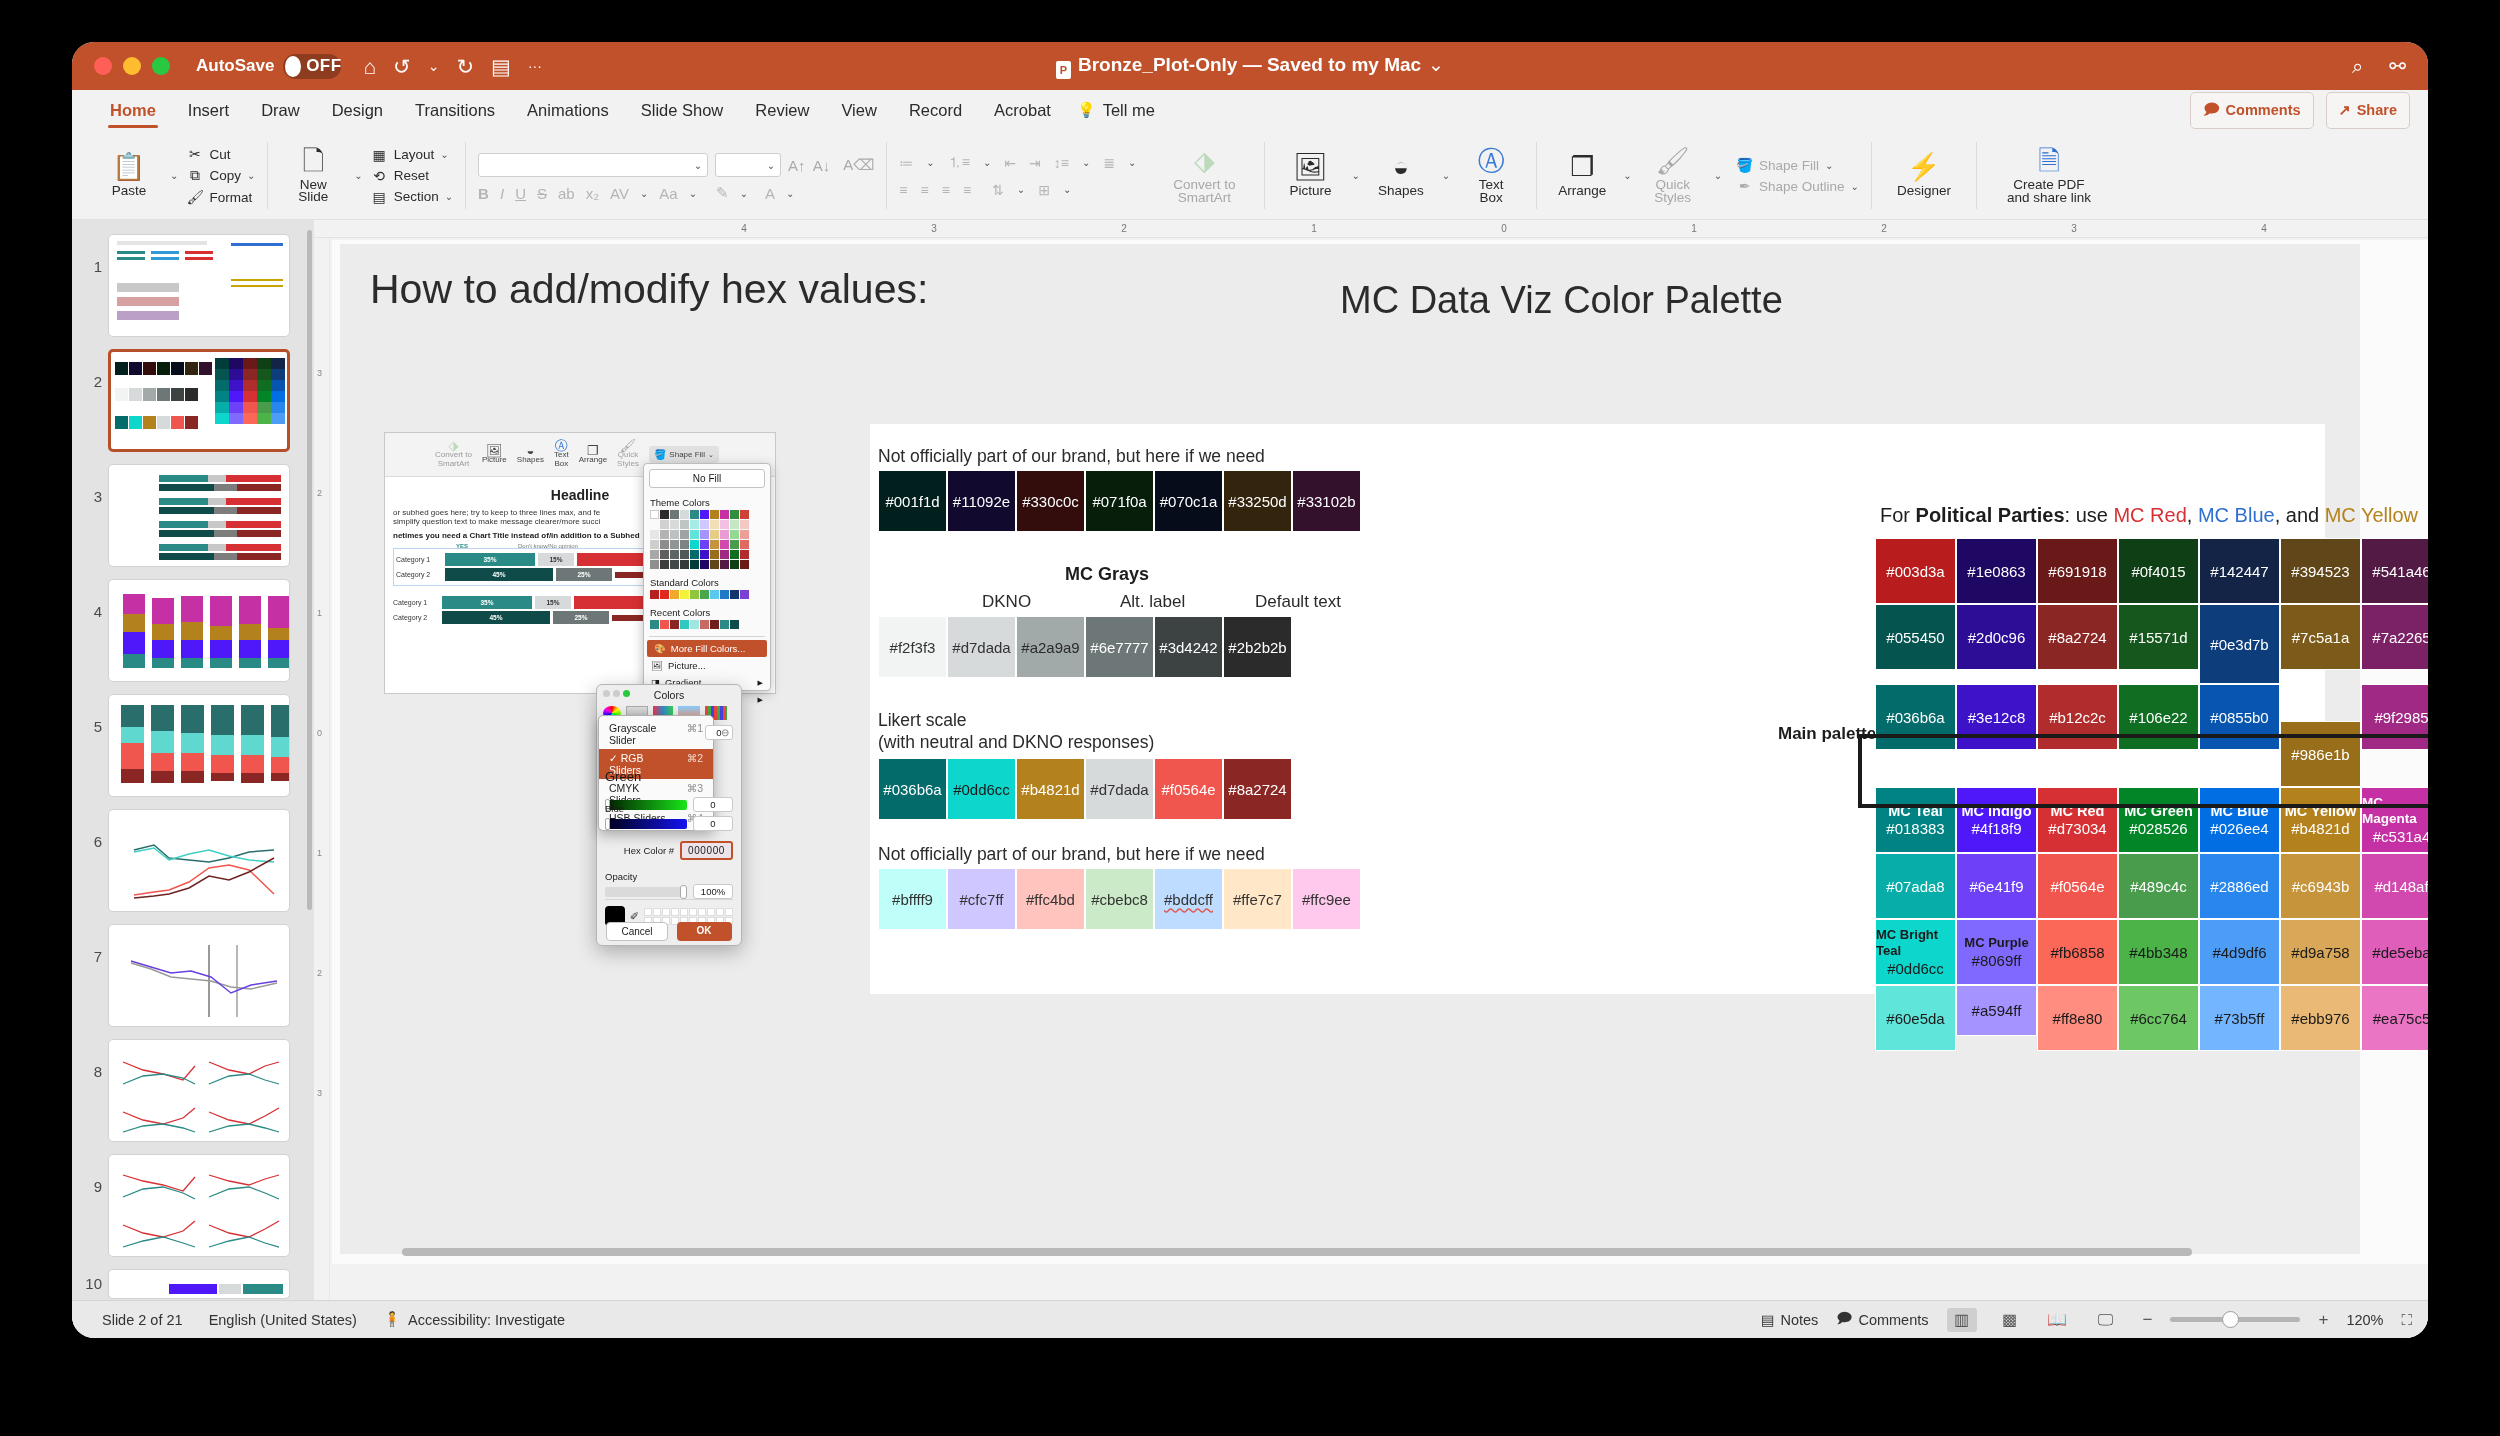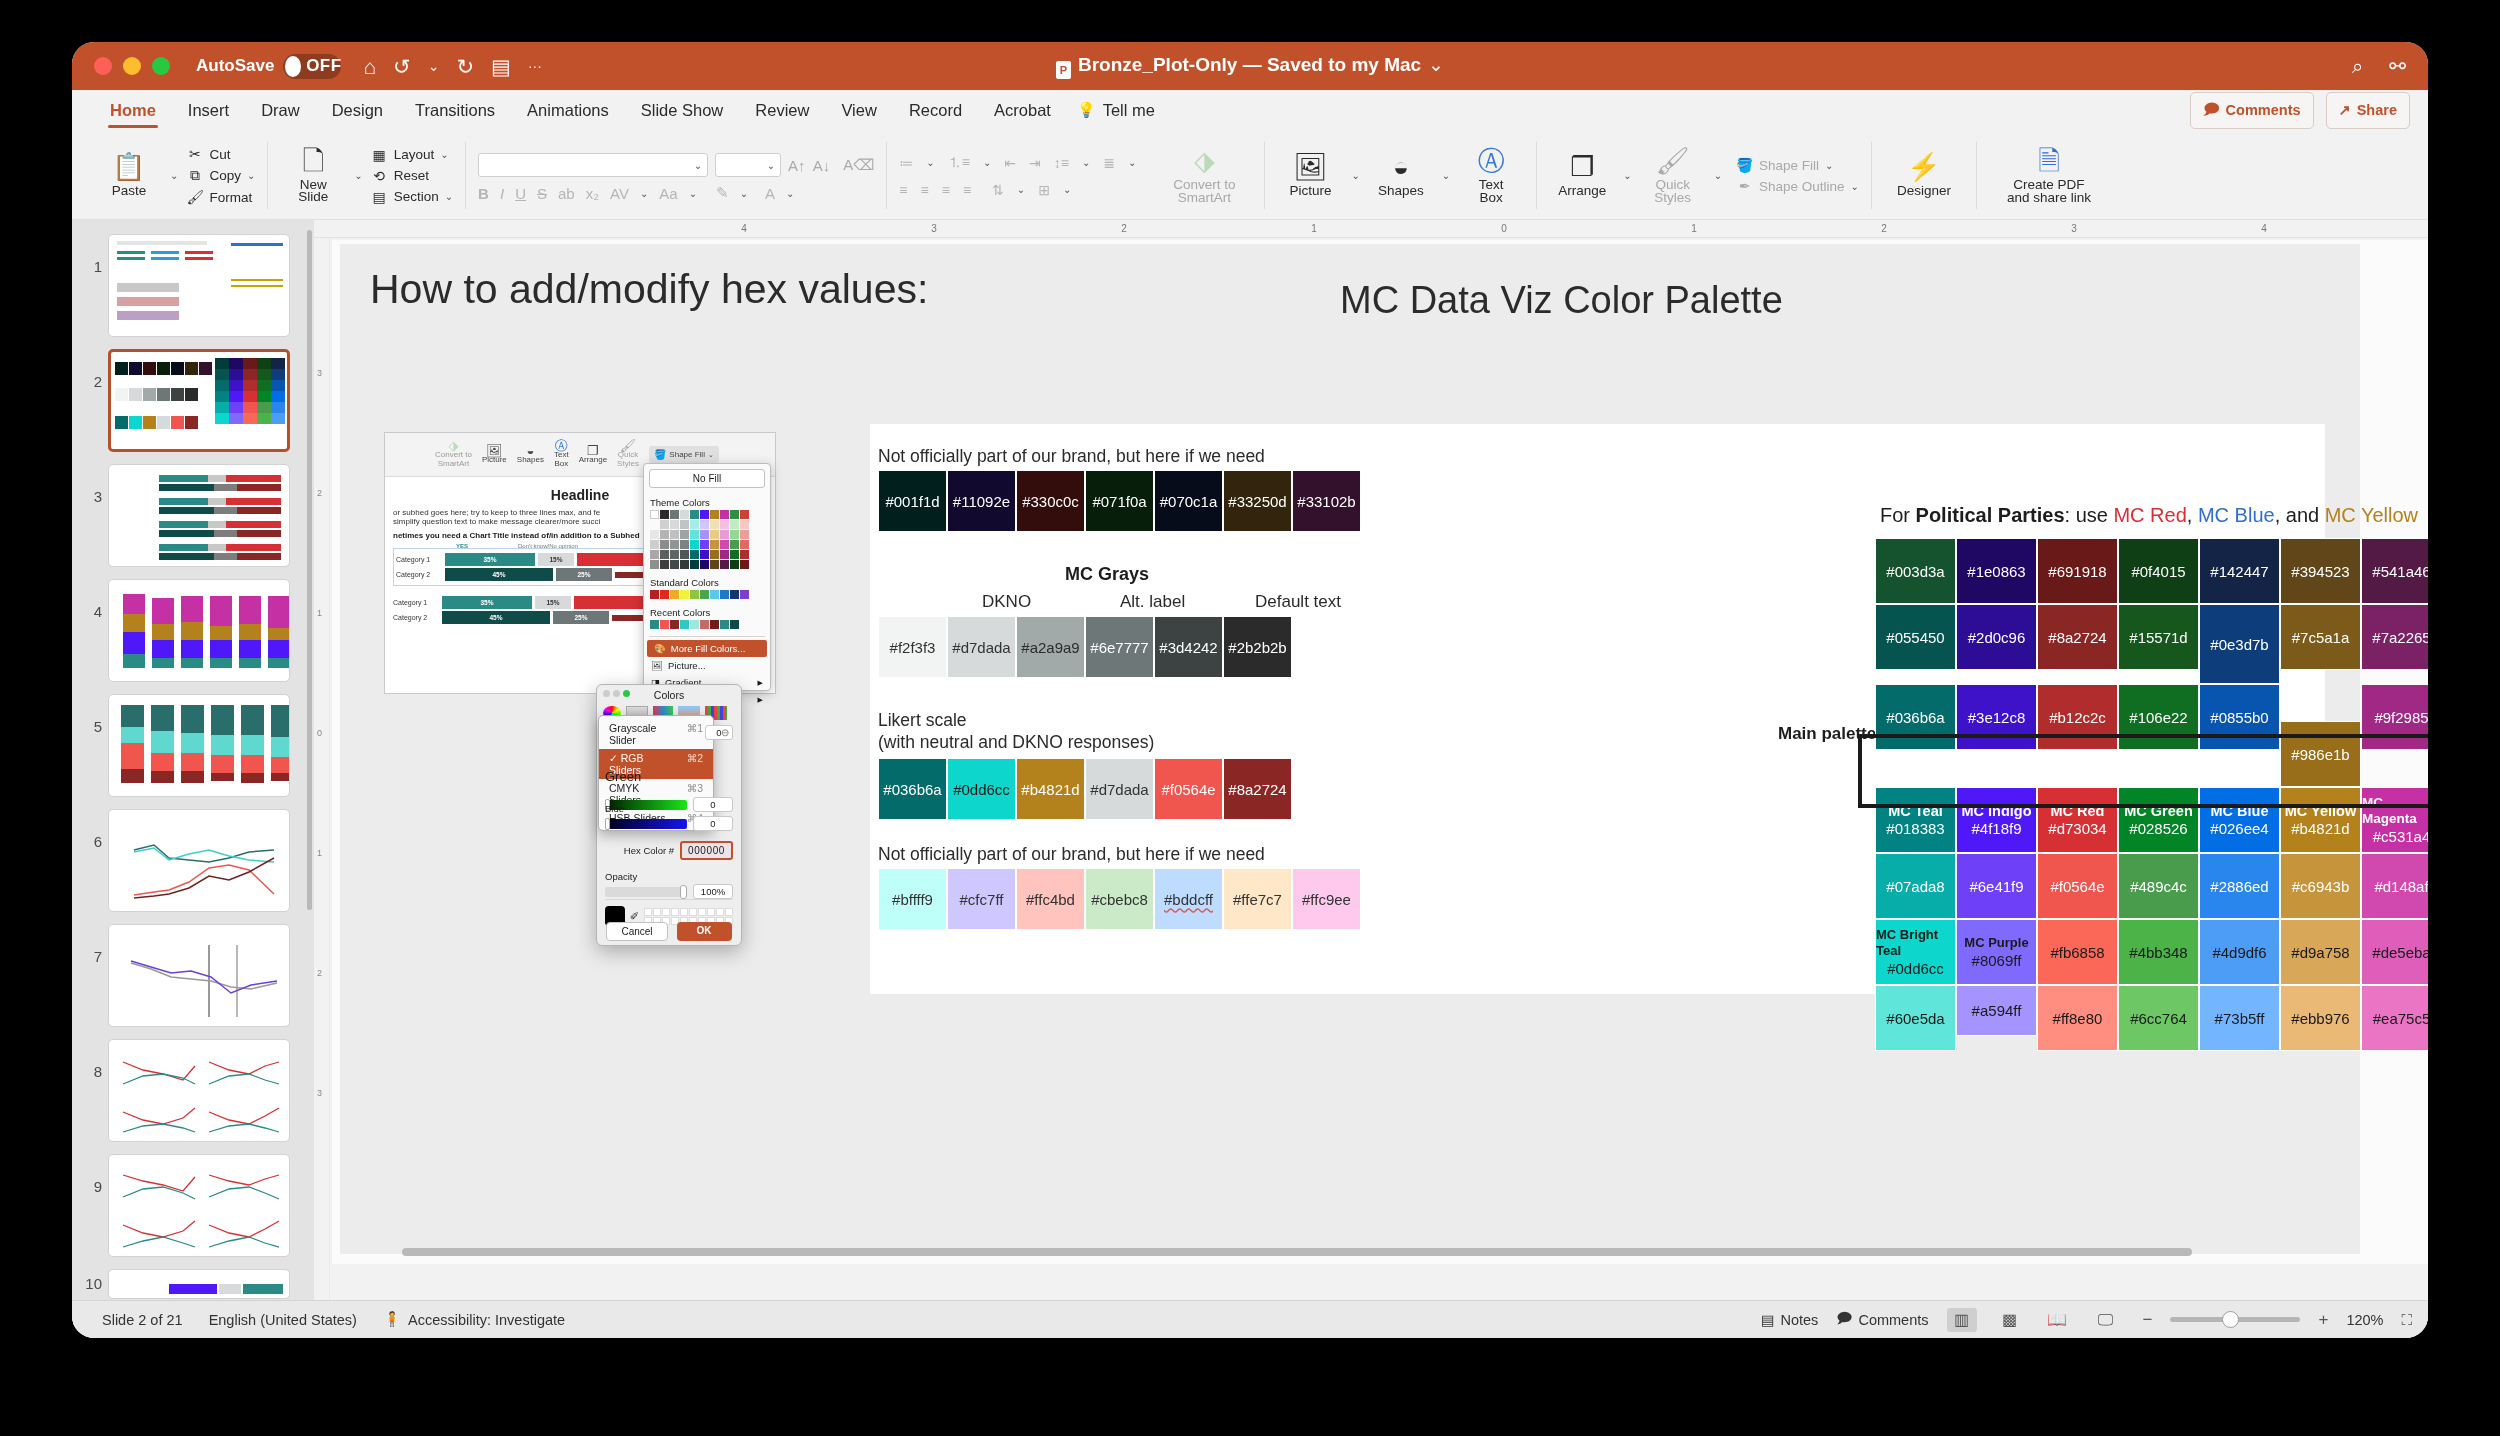--- a/index.html
+++ b/index.html
@@ -1065,21 +1065,21 @@
             </div>
 
             <div class="party-line">
               <span>For </span><span class="bold">Political Parties</span><span>: use </span><span style="color:#d73034;">MC Red</span><span>, </span><span style="color:#2f6fd0;">MC Blue</span><span>, and </span><span style="color:#b4821d;">MC Yellow</span>
             </div>
 
             <div class="mainpal-label" style="left:908px; top:300px;">Main palette</div>
 
             <div class="grid7" style="left:1005px; top:114px;">
 
-              <div class="sw" style="height:66px;background:#14532d;color:#fff;">#003d3a</div>
+              <div class="sw" style="height:66px;background:#b91c1c;color:#fff;">#003d3a</div>
               <div class="sw" style="height:66px;background:#1e0863;color:#fff;">#1e0863</div>
               <div class="sw" style="height:66px;background:#691918;color:#fff;">#691918</div>
               <div class="sw" style="height:66px;background:#0f4015;color:#fff;">#0f4015</div>
               <div class="sw" style="height:66px;background:#142447;color:#fff;">#142447</div>
               <div class="sw" style="height:66px;background:#604618;color:#fff;">#394523</div>
               <div class="sw" style="height:66px;background:#541a46;color:#fff;">#541a46</div>
 
               <div class="sw" style="height:66px;background:#055450;color:#fff;">#055450</div>
               <div class="sw" style="height:66px;background:#2d0c96;color:#fff;">#2d0c96</div>
               <div class="sw" style="height:66px;background:#8a2724;color:#fff;">#8a2724</div>

